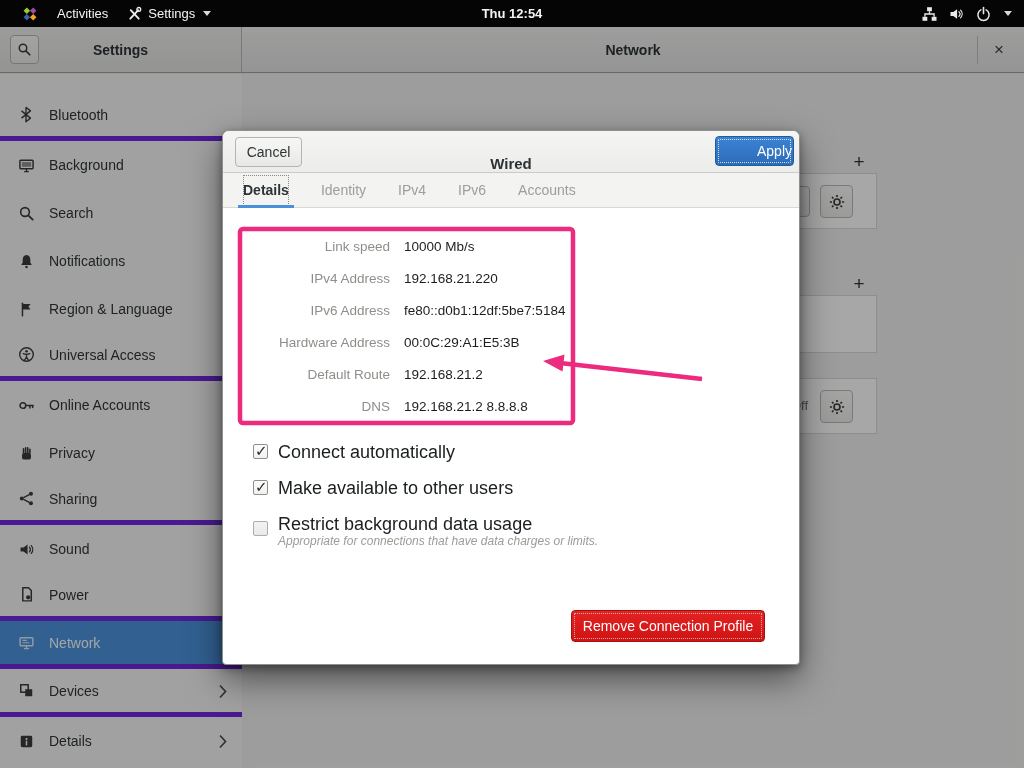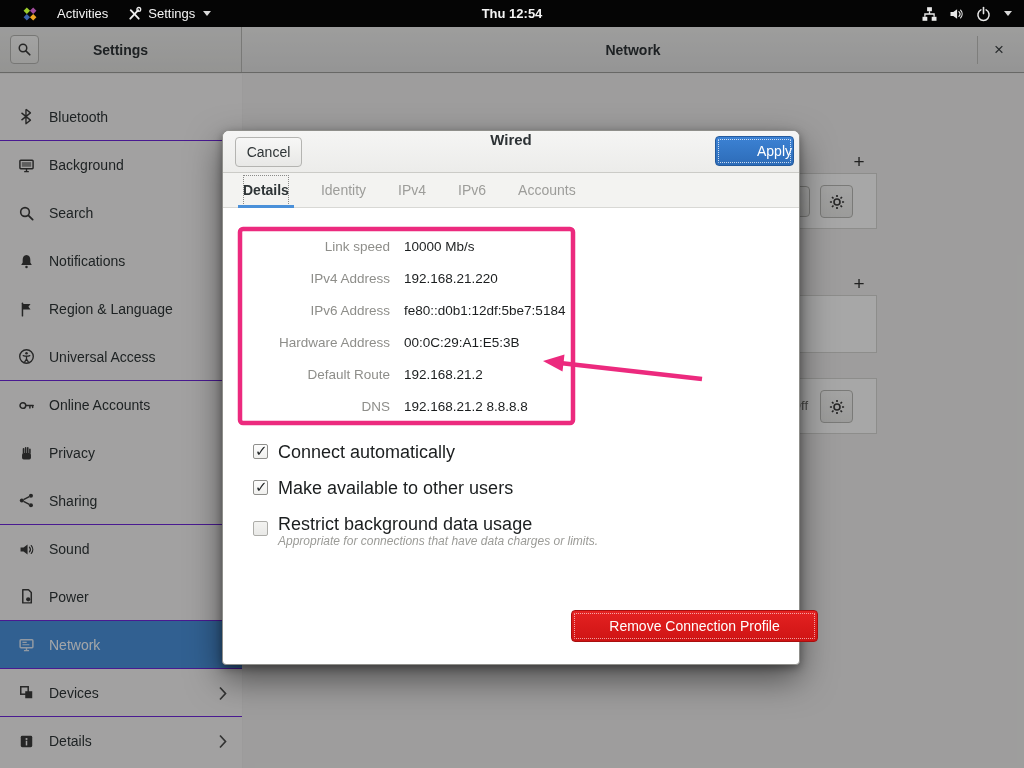--- a/index.html
+++ b/index.html
@@ -26,21 +26,21 @@
   .search-btn { position:absolute; left:10px; top:8px; width:29px; height:29px; border:1px solid #b2b2af; border-radius:4px; background:linear-gradient(#f4f4f3,#e6e6e4); display:flex; align-items:center; justify-content:center; }
   .hb-sep { position:absolute; right:46px; top:9px; width:1px; height:28px; background:#bcbcb9; }
   .close-btn { position:absolute; right:10px; top:9px; width:30px; height:28px; display:flex; align-items:center; justify-content:center; font-size:17px; color:#3a3f41; }
 
   
   .sidebar { position:absolute; top:47px; left:0; width:242px; height:694px; background:#f2f1f0; padding-top:19px; }
   .side-row { height:48px; display:flex; align-items:center; padding:0 14px 0 18px; gap:14px; color:#2e3436; }
   .side-row .icon { width:17px; height:17px; color:#3a3a3a; flex:0 0 17px; }
   .side-row .icon svg { display:block; }
   .side-label { font-size:14px; flex:1; }
-  .side-row.sep { border-bottom:1px solid #6d28d9; }
+  .side-row.sep { border-bottom:5px solid #6d28d9; }
   .side-row.selected { background:#4a90d9; color:#f3f7fb; }
   .side-row.selected .icon { color:#d9e5f3; }
   .chev { width:10px; height:14px; color:#4c4c4c; }
 
   
   .content { position:absolute; top:47px; left:243px; right:0; bottom:0; background:#ecebea; }
   .c-heading { position:absolute; left:150px; top:65px; font-weight:bold; font-size:15px; color:#2e3436; }
   .add-btn { position:absolute; font-size:19px; color:#343434; width:22px; height:22px; text-align:center; line-height:22px; }
   .add-1 { left:605px; top:77px; }
   .add-2 { left:605px; top:199px; }
@@ -52,21 +52,21 @@
   .gear-1 { left:516px; top:11px; width:33px; height:33px; }
   .gear-2 { left:516px; top:11px; width:33px; height:33px; }
   .switch-sliver { left:462px; top:12px; width:44px; height:31px; }
   .proxy-status { position:absolute; right:68px; top:19px; font-size:13px; color:#6d6d6a; }
 
   
   .shade { position:absolute; inset:0; background:rgba(0,0,0,0.33); z-index:5; }
 
   
   .dialog { position:absolute; left:222px; top:103px; width:578px; height:535px; background:#ffffff; border:1px solid #8f8f8b; border-radius:7px 7px 4px 4px; box-shadow:0 14px 34px rgba(0,0,0,0.5), 0 3px 8px rgba(0,0,0,0.35); z-index:10; }
-  .dlg-header { position:absolute; top:0; left:0; right:0; height:42px; background:linear-gradient(#f5f5f4,#ececea); border-bottom:1px solid #cbcbc7; border-radius:6px 6px 0 0; display:flex; align-items:flex-start; justify-content:center; }
+  .dlg-header { position:absolute; top:0; left:0; right:0; height:42px; background:linear-gradient(#f5f5f4,#ececea); border-bottom:1px solid #cbcbc7; border-radius:6px 6px 0 0; display:flex; align-items:flex-end; justify-content:center; }
   .dlg-title { font-weight:bold; font-size:15px; color:#2d3235; }
   .btn { border-radius:4px; font-size:14px; display:flex; align-items:center; justify-content:center; }
   .cancel-btn { position:absolute; left:12px; top:6px; width:67px; height:30px; background:linear-gradient(#f7f7f6,#e8e8e6); border:1px solid #b4b4b1; color:#2e3436; }
   .apply-btn { position:absolute; right:5px; top:5px; width:79px; height:30px; background:linear-gradient(#3c82d4,#2d6cb8); border:1px solid #245a9c; color:#fff; outline:1px dotted rgba(255,255,255,0.75); outline-offset:-4px;padding-left:40px; }
 
   .tabbar { position:absolute; top:42px; left:0; right:0; height:35px; background:#f3f3f1; border-bottom:1px solid #d8d8d5; display:flex; align-items:center; gap:28px; padding-left:18px; }
   .tab { font-size:14px; color:#9d9d9a; position:relative; height:35px; display:flex; align-items:center; padding:0 2px; }
   .tab.active { color:#2e3436; font-weight:bold; outline:1px dotted #8a8a88; outline-offset:-3px; }
   .tab.active::after { content:""; position:absolute; left:-3px; right:-3px; bottom:0; height:3px; background:#4a90d9; }
 
@@ -75,21 +75,21 @@
   .f-value { color:#1b1e1f; font-size:13.5px; line-height:20px; }
 
   .check-row { position:absolute; left:30px; display:flex; gap:10px; }
   .cr-1 { top:312px; } .cr-2 { top:348px; } .cr-3 { top:384px; }
   .checkbox { width:15px; height:15px; border:1px solid #8f8f8c; border-radius:2px; background:linear-gradient(#fdfdfd,#f0f0ee); position:relative; flex:0 0 15px; margin-top:1px; }
   .cr-3 .checkbox { margin-top:6px; background:linear-gradient(#f3f3f1,#e9e9e7); border-color:#adada9; }
   .checkbox.checked::after { content:"✓"; position:absolute; left:1px; top:-3px; font-size:15px; font-weight:bold; color:#24282a; }
   .cb-label { font-size:18px; color:#1b1e1f; line-height:19px; }
   .cb-sub { font-size:12px; color:#9b9b97; line-height:15px;font-style:italic; }
 
-  .remove-btn { position:absolute; left:348px; top:479px; width:247px; height:32px; background:linear-gradient(#e42222,#cf1414); border:1px solid #a80f0f; color:#fff; outline:1px dotted rgba(255,255,255,0.6); outline-offset:-4px; }
+  .remove-btn { position:absolute; left:348px; top:479px; width:194px; height:32px; background:linear-gradient(#e42222,#cf1414); border:1px solid #a80f0f; color:#fff; outline:1px dotted rgba(255,255,255,0.6); outline-offset:-4px; }
 
   
   .annotation-layer { position:absolute; top:0; left:0; width:1024px; height:768px; z-index:40; pointer-events:none; }
 </style>
 </head>
 <body>
 
 <div class="topbar">
   <div class="tb-left">
     <div class="tb-item">

